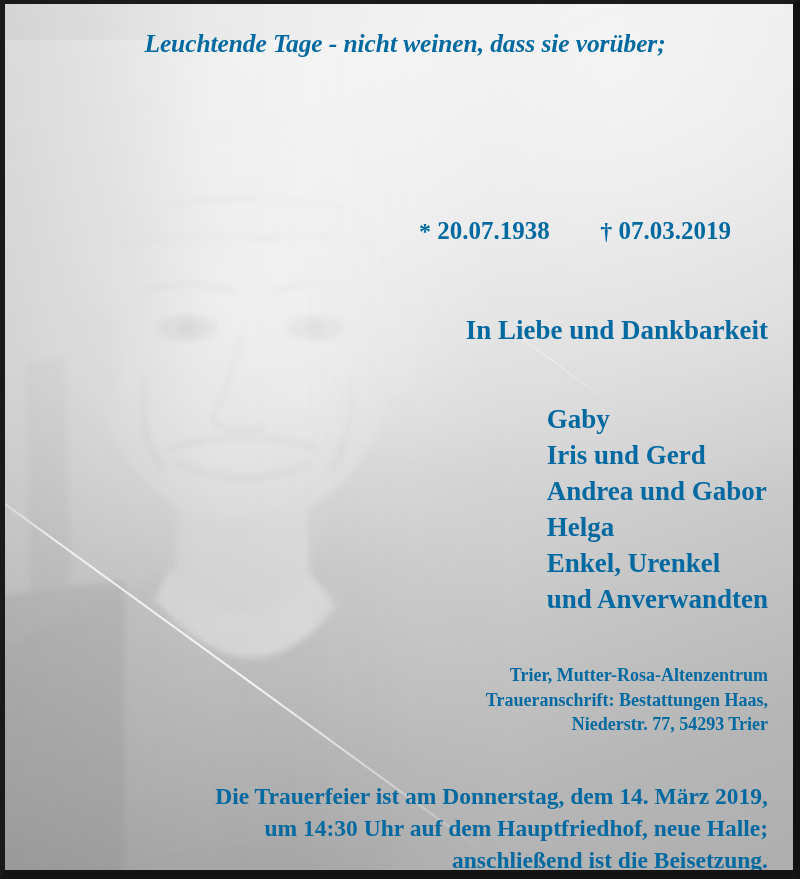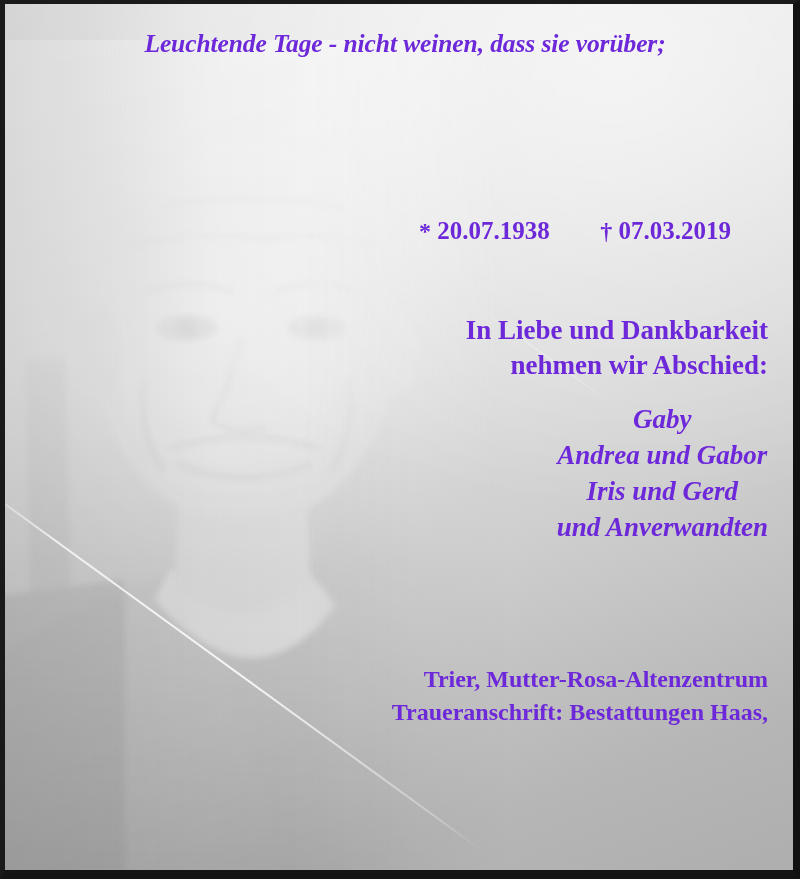--- a/index.html
+++ b/index.html
@@ -82,21 +82,21 @@
     background: linear-gradient(to right, rgba(255,255,255,0) 0%, rgba(255,255,255,0.5) 50%, rgba(255,255,255,0) 100%);
     transform: rotate(36deg);
     transform-origin: left center;
     pointer-events: none;
   }
 
   
   .content {
     position: absolute;
     inset: 0;
-    color: #6d28d9;
+    color: #0369a1;
   }
 
   .epigraph {
     position: absolute;
     left: 60px;
     top: 22px;
     width: 680px;
     text-align: center;
     font-style: italic;
     font-weight: bold;
@@ -136,34 +136,33 @@
     text-align: right;
     font-weight: bold;
     font-size: 27px;
     line-height: 1.31;
   }
 
   .mourners {
     position: absolute;
     right: 25px;
     top: 398px;
-    text-align: center;
+    text-align: left;
     font-weight: bold;
     font-size: 27px;
     line-height: 1.33;
-    font-style: italic;
   }
 
   .address {
     position: absolute;
     right: 25px;
     top: 659px;
     text-align: right;
     font-weight: bold;
-    font-size: 24px;
+    font-size: 18px;
     line-height: 1.37;
   }
 
   .service {
     position: absolute;
     right: 25px;
     top: 776px;
     text-align: right;
     font-weight: bold;
     font-size: 23.5px;
@@ -276,30 +275,37 @@
     <div class="dates">
       <span class="sym">*</span>
       <span>20.07.1938</span>
       <span class="gap"></span>
       <span class="sym">†</span>
       <span>07.03.2019</span>
     </div>
 
     <div class="farewell">
       <span class="line">In Liebe und Dankbarkeit</span>
-      <span class="line">nehmen wir Abschied:</span>
     </div>
 
     <div class="mourners">
       <span class="line">Gaby</span>
+      <span class="line">Iris und Gerd</span>
       <span class="line">Andrea und Gabor</span>
-      <span class="line">Iris und Gerd</span>
+      <span class="line">Helga</span>
+      <span class="line">Enkel, Urenkel</span>
       <span class="line">und Anverwandten</span>
     </div>
 
     <div class="address">
       <span class="line">Trier, Mutter-Rosa-Altenzentrum</span>
       <span class="line">Traueranschrift: Bestattungen Haas,</span>
-    </div>
-
+      <span class="line">Niederstr. 77, 54293 Trier</span>
+    </div>
+
+    <div class="service">
+      <span class="line">Die Trauerfeier ist am Donnerstag, dem 14. März 2019,</span>
+      <span class="line">um 14:30 Uhr auf dem Hauptfriedhof, neue Halle;</span>
+      <span class="line">anschließend ist die Beisetzung.</span>
+    </div>
 
   </div>
 </div>
 
 </body></html>

